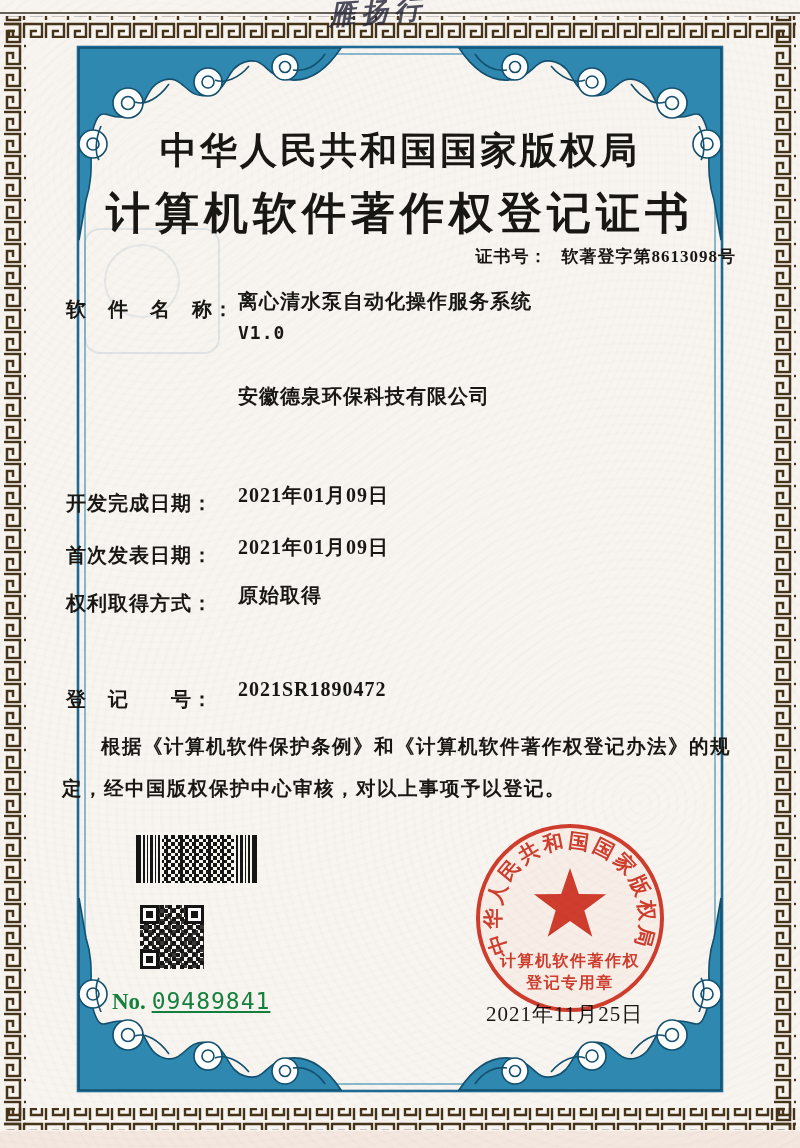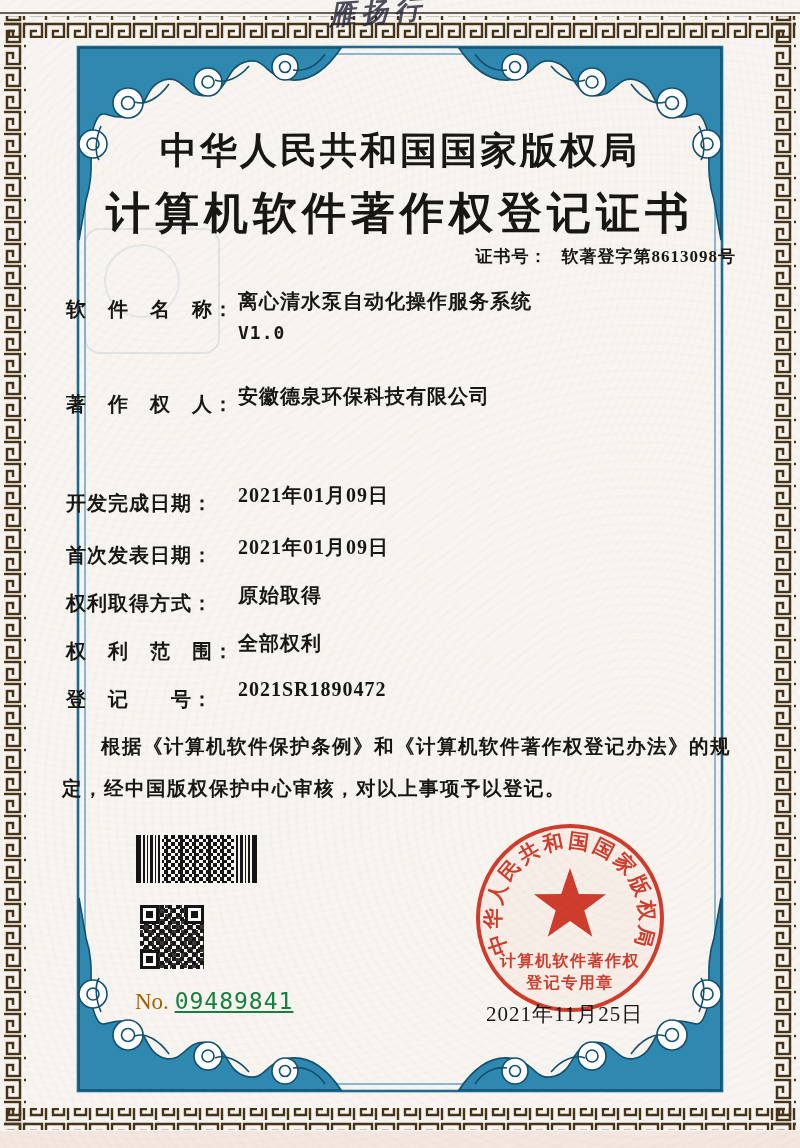--- a/index.html
+++ b/index.html
@@ -27,21 +27,21 @@
     line-height:42px;text-indent:2em;letter-spacing:1.5px;}
   .barcode{position:absolute;left:136px;top:835px;}
   .qrcode{position:absolute;left:140px;top:905px;width:64px;height:64px;
     background:
       repeating-conic-gradient(#161616 0% 25%, transparent 0% 50%) 0 0/8px 8px,
       repeating-conic-gradient(rgba(22,22,22,.85) 0% 25%, transparent 0% 50%) 3px 3px/11px 11px;}
   .finder{position:absolute;width:13px;height:13px;border:3px solid #141414;background:#fff;}
   .finder::after{content:"";position:absolute;left:3px;top:3px;width:7px;height:7px;background:#141414;}
   .finder.tl{left:0;top:0}.finder.tr{right:0;top:0}.finder.bl{left:0;bottom:0}
   .serial{position:absolute;left:112px;top:988px;font-size:23px;}
-  .serial .pre{font-weight:400;color:#a16207;margin-left:23px;}
+  .serial .pre{font-weight:700;color:#15803d;}
   .serial .num{font-family:"DejaVu Sans Mono",monospace;color:#15803d;letter-spacing:1px;text-decoration:underline;}
   .issue-date{position:absolute;left:486px;top:1000px;font-size:21px;font-weight:400;letter-spacing:1px;z-index:4;}
   .seal{position:absolute;left:468px;top:816px;z-index:3;opacity:.93;mix-blend-mode:multiply;}
   .ghost-stamp{position:absolute;left:84px;top:228px;width:132px;height:122px;z-index:1;
     border:2px solid rgba(115,150,178,.18);border-radius:16px;}
   .ghost-stamp .inner{position:absolute;left:18px;top:14px;width:72px;height:70px;
     border:2px solid rgba(115,150,178,.15);border-radius:50%;}
 </style>
 </head>
 <body>
@@ -109,43 +109,38 @@
       <span>证书号：</span><span class="gap"></span><span>软著登字第8613098号</span>
     </div>
 
     <div class="row" style="top:288px">
       <span class="lbl">软　件　名　称：</span>
       <span class="val">离心清水泵自动化操作服务系统</span>
       <span class="val2">V1.0</span>
     </div>
 
     <div class="row" style="top:383px">
-      <span class="lbl">著　作　权　人：</span>
       <span class="val">安徽德泉环保科技有限公司</span>
     </div>
 
     <div class="row" style="top:482px">
       <span class="lbl">开发完成日期：</span>
       <span class="val">2021年01月09日</span>
     </div>
 
     <div class="row" style="top:534px">
       <span class="lbl">首次发表日期：</span>
       <span class="val">2021年01月09日</span>
     </div>
 
     <div class="row" style="top:582px">
       <span class="lbl">权利取得方式：</span>
       <span class="val">原始取得</span>
     </div>
 
-    <div class="row" style="top:630px">
-      <span class="lbl">权　利　范　围：</span>
-      <span class="val">全部权利</span>
-    </div>
 
     <div class="row" style="top:678px">
       <span class="lbl">登　记　　号：</span>
       <span class="val">2021SR1890472</span>
     </div>
 
     <div class="statement">根据《计算机软件保护条例》和《计算机软件著作权登记办法》的规定，经中国版权保护中心审核，对以上事项予以登记。</div>
 
     <svg class="barcode" width="124" height="48" viewBox="0 0 124 48">
       <defs>

